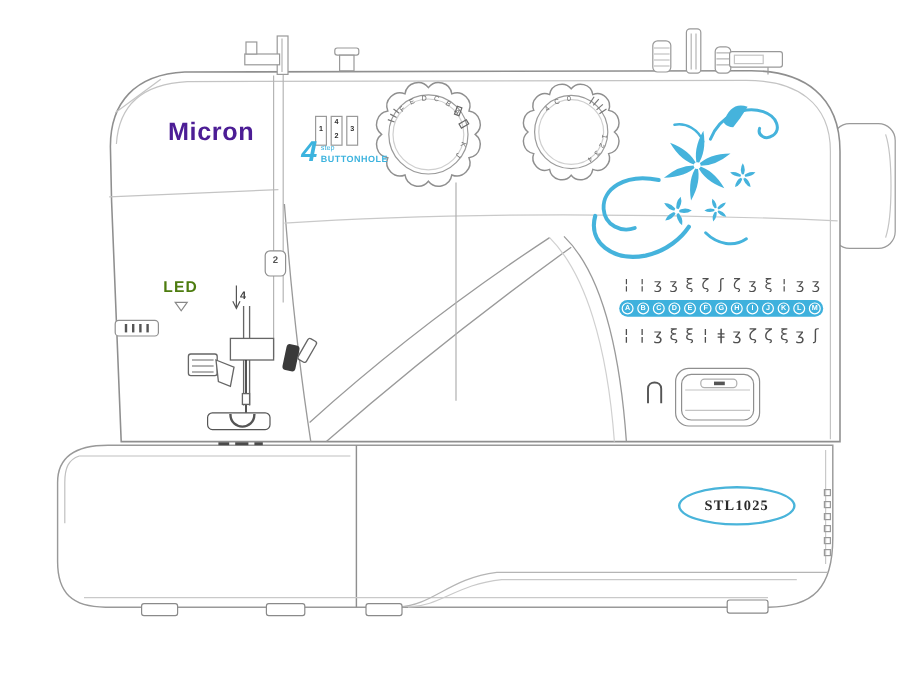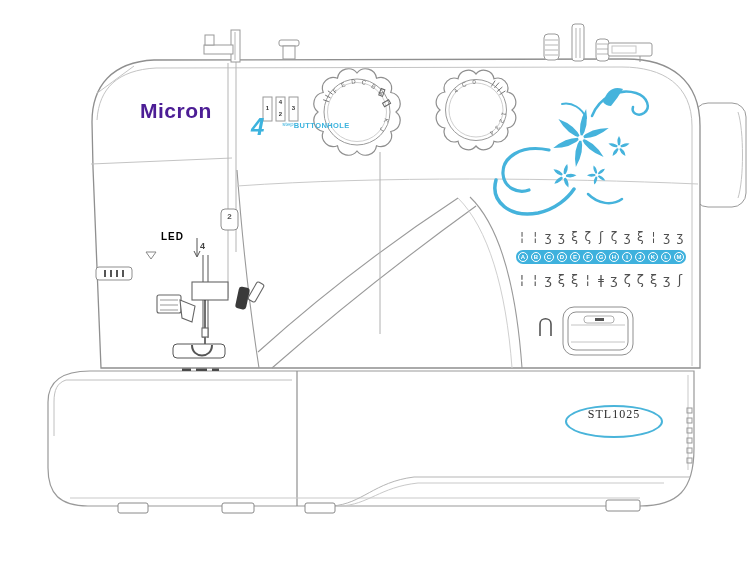--- a/index.html
+++ b/index.html
@@ -1,32 +1,32 @@
 <!DOCTYPE html>
 <html><head>
 <meta charset="utf-8">
 <style>
   html,body{margin:0;padding:0;background:#fff;}
   .canvas{position:relative;width:750px;height:562px;background:#fff;overflow:hidden;
           font-family:"Liberation Sans",sans-serif;}
   .canvas svg{position:absolute;left:0;top:0;}
   .overlay{position:absolute;white-space:nowrap;}
   .logo{left:140px;top:99px;font-size:21px;font-weight:bold;color:#4c1d95;letter-spacing:0.5px;}
-  .led{left:136px;top:231px;font-size:10px;font-weight:bold;color:#000000;letter-spacing:1px;margin-left:25px;}
+  .led{left:136px;top:231px;font-size:13px;font-weight:bold;color:#4d7c0f;letter-spacing:1px;}
   .step-digit{position:absolute;width:9px;text-align:center;font-size:6px;color:#333;font-weight:bold;}
   .bh-label{left:251px;top:115px;display:flex;align-items:flex-start;color:#3cb3de;}
   .bh-4{font-size:24px;font-weight:bold;font-style:italic;line-height:24px;}
-  .bh-col{margin-left:18px;margin-top:6px;display:flex;}
+  .bh-col{margin-left:3px;margin-top:6px;display:flex;flex-direction:column;}
   .bh-step{font-size:6px;line-height:7px;}
   .bh-word{font-size:7.5px;font-weight:bold;letter-spacing:0.4px;line-height:9px;}
   .guide2{left:221px;top:212px;width:17px;text-align:center;font-size:8px;font-weight:bold;color:#555;}
   .guide4{left:200px;top:241px;font-size:9px;font-weight:bold;color:#444;}
   .model-badge{left:565px;top:405px;width:94px;height:29px;border:2px solid #49b4da;border-radius:50%;
-               display:flex;align-items:flex-start;justify-content:center;
-               font-family:"Liberation Serif",serif;font-weight:normal;font-size:12px;
+               display:flex;align-items:center;justify-content:center;
+               font-family:"Liberation Serif",serif;font-weight:bold;font-size:12px;
                letter-spacing:1px;color:#2b2b2b;}
   .stitch-chart{left:516px;top:228px;width:170px;display:flex;flex-direction:column;}
   .sym-row{display:flex;justify-content:space-between;height:21px;}
   .sym-row.bottom{height:24px;align-items:flex-end;}
   .sym{width:12px;text-align:center;font-size:12px;color:#4f4f4f;line-height:19px;
        font-family:"DejaVu Sans",sans-serif;}
   .sym-row.bottom .sym{font-size:13px;}
   .sel-bar{height:14px;background:#3eb1dd;border-radius:8px;display:flex;align-items:center;
            justify-content:space-between;padding:0 2px;margin:1px 0;}
   .sel-circle{width:10px;height:10px;border:1px solid #fff;border-radius:50%;box-sizing:border-box;

